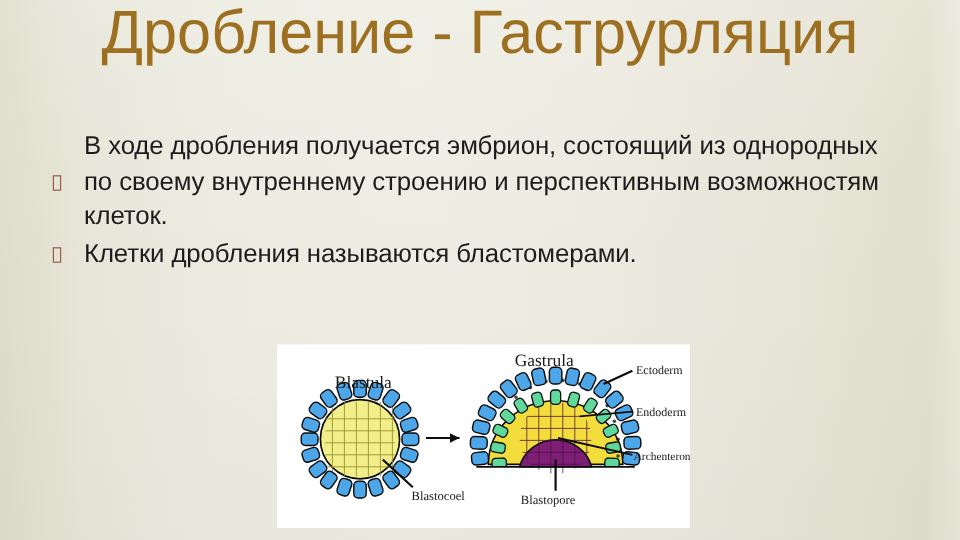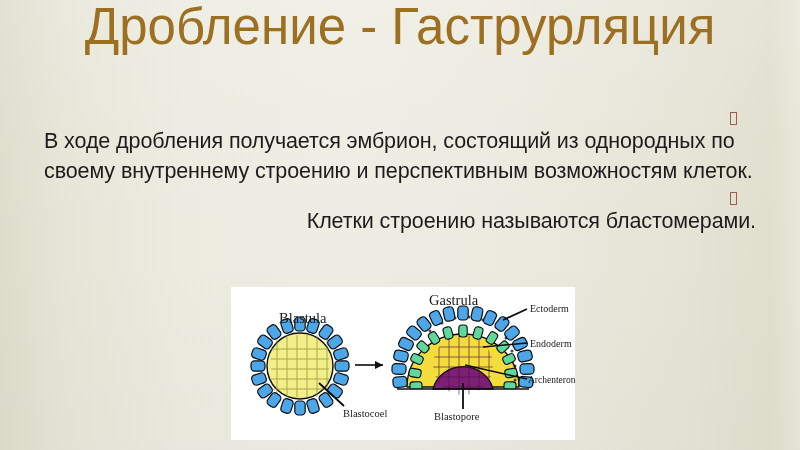--- a/index.html
+++ b/index.html
@@ -64,23 +64,22 @@
   
   #body {
     position: absolute;
     left: 44px;
     top: 107px;
     width: 712px;
     z-index: 2;
   }
   .bullet-row {
     display: flex;
-    align-items: flex-end;
+    align-items: center;
     margin-bottom: 1px;
-    flex-direction: column;
   }
   .bullet-marker {
     flex: 0 0 auto;
     width: 26px;
     padding-top: 5px;
     color: #8a4b3e;
     font-size: 15px;
     line-height: 15px;
   }
   .bullet-marker .boxglyph {
@@ -136,21 +135,21 @@
       </div>
       <div class="bullet-text">В ходе дробления получается эмбрион, состоящий из однородных по своему внутреннему строению и перспективным возможностям клеток.</div>
     </div>
 
 
 
     <div class="bullet-row">
       <div class="bullet-marker">
         <span class="boxglyph"></span>
       </div>
-      <div class="bullet-text">Клетки строению называются бластомерами.</div>
+      <div class="bullet-text">Клетки дробления называются бластомерами.</div>
     </div>
 
   </div>
 
   <div id="picture">
     <svg viewBox="0 0 344 153" xmlns="http://www.w3.org/2000/svg">
 
       <defs>
 
         <g id="cellB">

